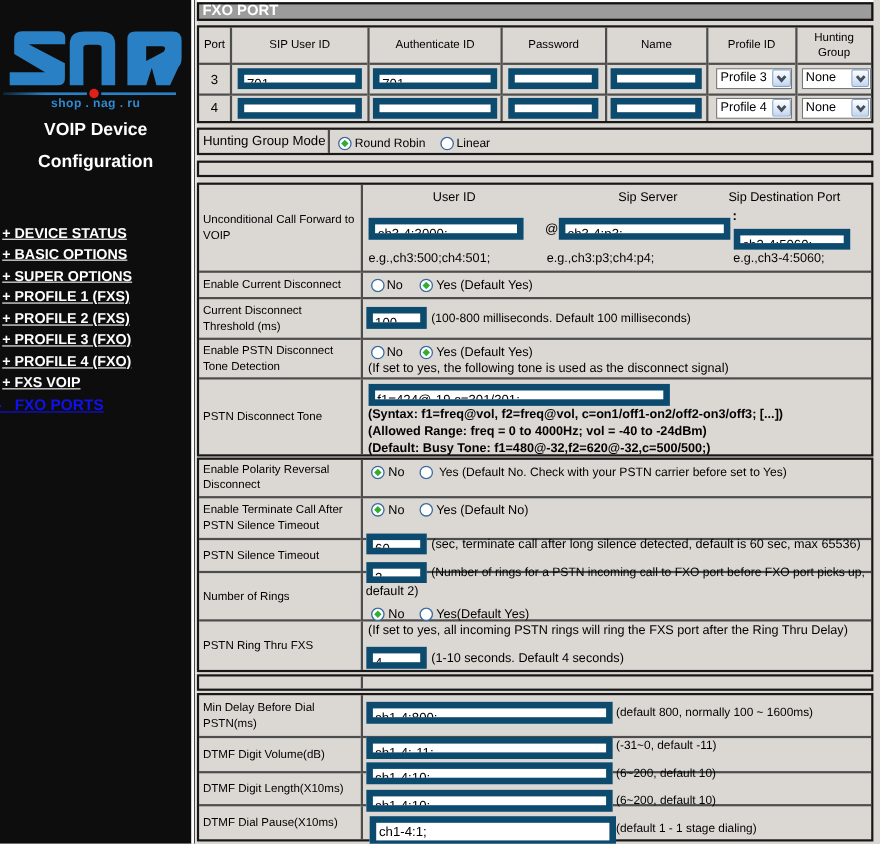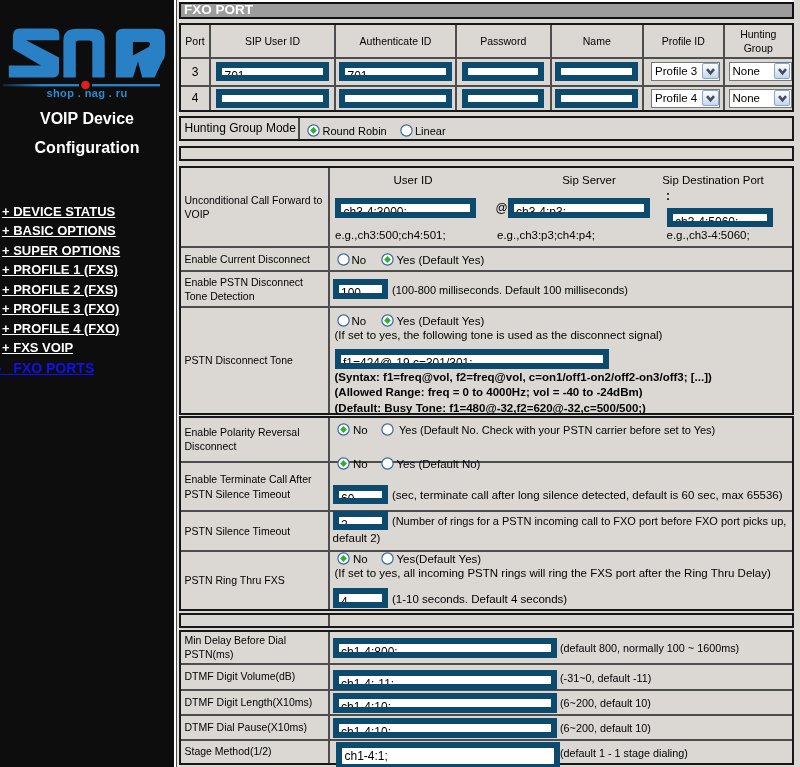--- a/index.html
+++ b/index.html
@@ -139,20 +139,24 @@
       </colgroup>
 <tbody>
         <tr style="height:79px">
           <td>Unconditional Call Forward to<br>VOIP</td>
           <td></td>
         </tr>
 <tr style="height:24px">
           <td>Enable Current Disconnect</td>
           <td></td>
         </tr>
+<tr style="height:37px">
+          <td>Current Disconnect<br>Threshold (ms)</td>
+          <td></td>
+        </tr>
 <tr style="height:36px">
           <td>Enable PSTN Disconnect<br>Tone Detection</td>
           <td></td>
         </tr>
 <tr>
           <td>PSTN Disconnect Tone</td>
           <td></td>
         </tr>
 </tbody>
     </table>
@@ -170,20 +174,24 @@
           <td></td>
         </tr>
 <tr style="height:33.5px">
           <td>Enable Terminate Call After<br>PSTN Silence Timeout</td>
           <td></td>
         </tr>
 <tr style="height:26.5px">
           <td>PSTN Silence Timeout</td>
           <td></td>
         </tr>
+<tr style="height:38.5px">
+          <td>Number of Rings</td>
+          <td></td>
+        </tr>
 <tr style="height:39.5px">
           <td>PSTN Ring Thru FXS</td>
           <td></td>
         </tr>
 </tbody>
     </table>
 </div>
 
 <div class="tbl" style="left:179px;top:613px;width:615px;height:15px">
 <table>
@@ -214,24 +222,20 @@
 <tr style="height:26px">
           <td>DTMF Digit Volume(dB)</td>
           <td></td>
         </tr>
 <tr style="height:25px">
           <td>DTMF Digit Length(X10ms)</td>
           <td></td>
         </tr>
 <tr style="height:25px">
           <td>DTMF Dial Pause(X10ms)</td>
-          <td></td>
-        </tr>
-<tr>
-          <td>Stage Method(1/2)</td>
           <td></td>
         </tr>
 </tbody>
     </table>
 </div>
 
 <div id="controls">
 
 <div class="inp" style="left:216px;top:62px;width:113px;height:19px">701</div>
 <div class="inp" style="left:339px;top:62px;width:113px;height:19px">701</div>
@@ -270,21 +274,21 @@
 <svg class="rad" style="left:400px;top:123.5px" viewBox="0 0 13 13">
       <circle cx="6.5" cy="6.5" r="5.6" fill="#fff" stroke="#3a6a9d" stroke-width="1.2"></circle>
     </svg>
 <div class="abs" style="left:415px;top:124.5px;font-size:11px">Linear</div>
 
 <div class="abs" style="left:333px;top:174px;width:160px;text-align:center">User ID</div>
 <div class="abs" style="left:509px;top:174px;width:160px;text-align:center">Sip Server</div>
 <div class="abs" style="left:633px;top:174px;width:160px;text-align:center">Sip Destination Port</div>
 <div class="inp" style="left:335px;top:198px;width:140.5px;height:19.5px">ch3-4:3000;</div>
 <div class="abs" style="left:495.5px;top:202px;font-size:12px">@</div>
-<div class="inp" style="left:507.5px;top:198px;width:142px;height:19.5px">ch3-4:p3;</div>
+<div class="inp" style="left:507.5px;top:198px;width:156px;height:19.5px">ch3-4:p3;</div>
 <div class="abs b" style="left:666px;top:190px;font-size:12px">:</div>
 <div class="inp" style="left:666.5px;top:207.5px;width:106.5px;height:19.5px">ch3-4:5060;</div>
 <div class="abs" style="left:335px;top:229px">e.g.,ch3:500;ch4:501;</div>
 <div class="abs" style="left:497px;top:229px">e.g.,ch3:p3;ch4:p4;</div>
 <div class="abs" style="left:666.5px;top:229px">e.g.,ch3-4:5060;</div>
 
 <svg class="rad" style="left:337px;top:253px" viewBox="0 0 13 13">
       <circle cx="6.5" cy="6.5" r="5.6" fill="#fff" stroke="#3a6a9d" stroke-width="1.2"></circle>
     </svg>
 <div class="abs" style="left:351.5px;top:254px">No</div>

